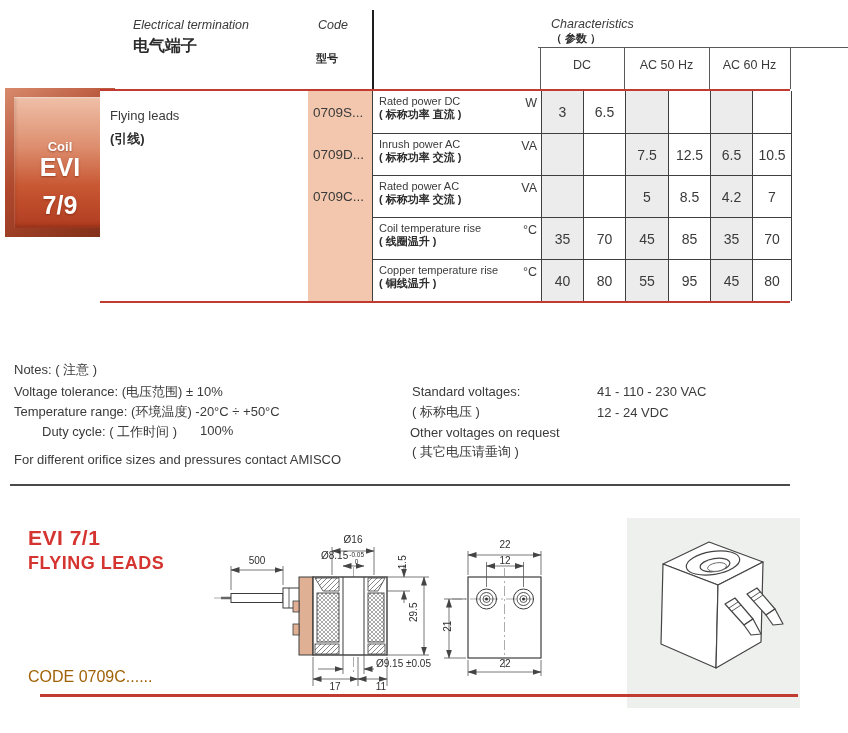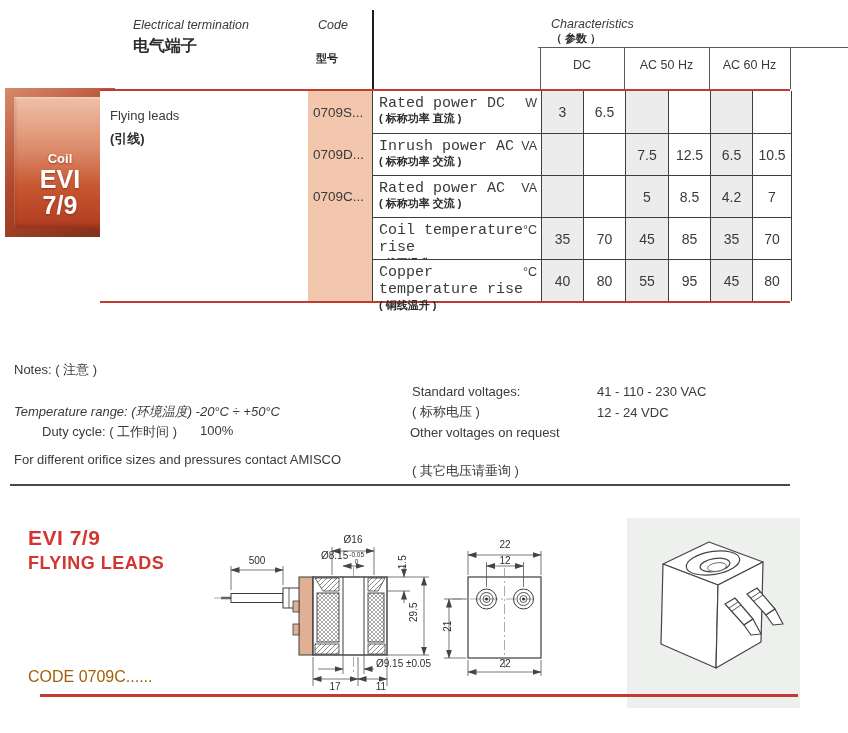--- a/index.html
+++ b/index.html
@@ -24,41 +24,41 @@
   .badge-inner{
     width:100%;height:100%;box-sizing:border-box;
     background:linear-gradient(180deg,#efc0a8 0%,#dd8e6e 38%,#c85733 68%,#b03c20 100%);
     box-shadow:inset 0 1px 2px rgba(255,255,255,.5), inset 0 -2px 4px rgba(90,25,8,.4);
     display:flex;flex-direction:column;align-items:center;justify-content:flex-end;
     padding-bottom:10px;color:#fff;font-weight:bold;text-align:center;
     text-shadow:0 1px 2px rgba(110,30,10,.55);
   }
   .badge-l1{font-size:13px;line-height:1.15;}
   .badge-l2{font-size:25px;line-height:1.0;}
-  .badge-l3{font-size:25px;line-height:1.05;}
+  .badge-l3{font-size:25px;line-height:1.05;margin-top:12px;}
   
   .spec-table{
     position:absolute;left:100px;top:89px;width:690px;height:210px;
     border-top:2.5px solid var(--accent_red,#c13b30);
     border-bottom:2.5px solid var(--accent_red,#c13b30);
   }
   .cell-term{position:absolute;left:0;top:0;width:208px;height:100%;background:#fff;}
   .code-col{position:absolute;left:208px;top:0;width:64px;height:100%;background:var(--code_bg,#f3c7ae);}
   .code-item{position:absolute;left:5px;font-size:13.5px;color:#3a3a3a;}
   .pgrid{
     position:absolute;left:272px;top:0;height:100%;
     display:grid;grid-template-columns:168px 42px 42px 43px 42px 42px 39px;
     grid-auto-rows:42px;
     border-left:1.6px solid var(--line_dark,#3f3f3f);
     border-right:1px solid var(--line_dark,#3f3f3f);
   }
   .pgrid>div{border-top:1px solid var(--line_dark,#3f3f3f);box-sizing:border-box;}
   .pgrid>div:nth-child(-n+7){border-top:none;}
   .pcell{position:relative;padding:4px 4px 0 6px;background:#fff;}
-  .pcell .en{font-size:15px;line-height:1.15;font-family:Liberation Mono, monospace;}
+  .pcell .en{font-size:11px;line-height:1.15;}
   .pcell .zh2{font-size:11px;line-height:1.2;font-weight:bold;color:#2c2c2c;}
   .pcell .unit{position:absolute;top:5px;right:4px;font-size:12.5px;}
   .vcell{display:flex;align-items:center;justify-content:center;font-size:14px;background:#fff;border-left:1px solid var(--line_dark,#3f3f3f);}
   .vcell.sh{background:var(--shade_bg,#ececec);}
   
   .nline{position:absolute;font-size:13px;}
   
   .divider{position:absolute;left:10px;top:484px;width:780px;height:1.6px;background:#4a4a4a;}
   .redline{position:absolute;left:40px;top:694px;width:758px;height:2.5px;background:var(--accent_red,#c13b30);z-index:5;}
   .sec-title1{position:absolute;left:28px;top:526px;font-size:21px;font-weight:bold;color:var(--title_red,#d53530);letter-spacing:.5px;}
@@ -170,34 +170,35 @@
       <div class="vcell sh">40</div>
       <div class="vcell">80</div>
       <div class="vcell sh">55</div>
       <div class="vcell">95</div>
       <div class="vcell sh">45</div>
       <div class="vcell">80</div>
     </div>
   </div>
 
   <div class="nline" style="left:14px;top:361px;">Notes:   ( 注意 )</div>
-  <div class="nline" style="left:14px;top:403px;font-style:italic;">Temperature range: (环境温度) -20°C ÷ +50°C</div>
+  <div class="nline" style="left:14px;top:383px;">Voltage tolerance: (电压范围)  ± 10%</div>
+  <div class="nline" style="left:14px;top:403px;">Temperature range: (环境温度) -20°C ÷ +50°C</div>
   <div class="nline" style="left:14px;top:423px;margin-left:28px;">Duty cycle: ( 工作时间 )</div>
   <div class="nline" style="left:200px;top:423px;">100%</div>
   <div class="nline" style="left:14px;top:452px;">For different orifice sizes and pressures contact AMISCO</div>
 
   <div class="nline" style="left:412px;top:384px;">Standard voltages:</div>
   <div class="nline" style="left:412px;top:403px;">( 标称电压 )</div>
   <div class="nline" style="left:597px;top:384px;">41 - 110 - 230 VAC</div>
   <div class="nline" style="left:597px;top:405px;">12 - 24 VDC</div>
   <div class="nline" style="left:410px;top:425px;">Other voltages on request</div>
-  <div class="nline" style="left:412px;top:462px;">( 其它电压请垂询 )</div>
+  <div class="nline" style="left:412px;top:443px;">( 其它电压请垂询 )</div>
 
   <div class="divider"></div>
-  <div class="sec-title1">EVI 7/9</div>
+  <div class="sec-title1">EVI 7/1</div>
   <div class="sec-title2">FLYING LEADS</div>
   <div class="sec-code">CODE 0709C......</div>
 
   <div class="panel3d">
     <svg width="173" height="190" viewBox="0 0 173 190">
       <g stroke="#444" stroke-width="1.2" fill="#fff" stroke-linejoin="round">
         <polygon points="36,46 82,24 136,44 91,67"></polygon>
         <polygon points="36,46 91,67 89,150 34,126"></polygon>
         <polygon points="91,67 136,44 134,124 89,150"></polygon>
         <ellipse cx="86" cy="45" rx="27" ry="11.5" transform="rotate(-9 86 45)"></ellipse>

